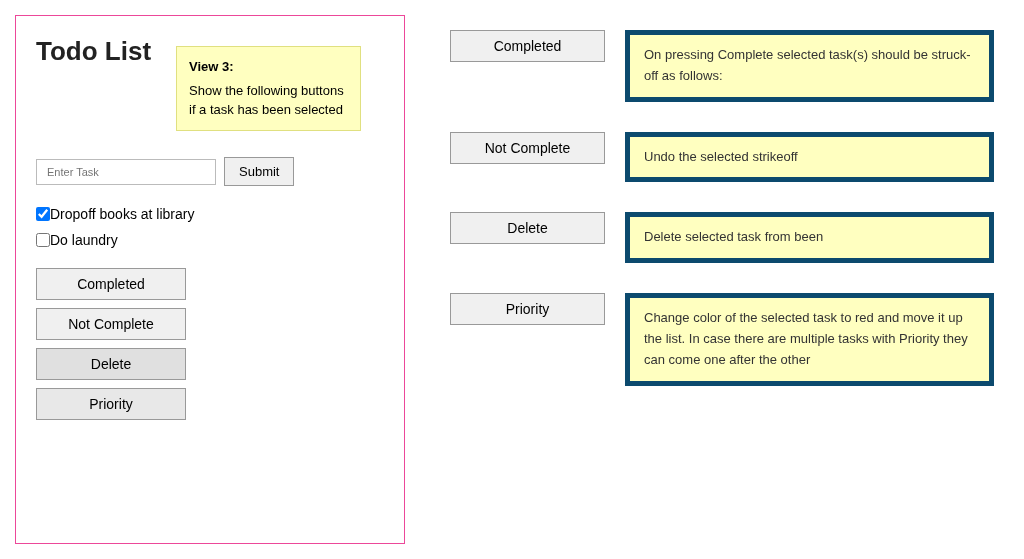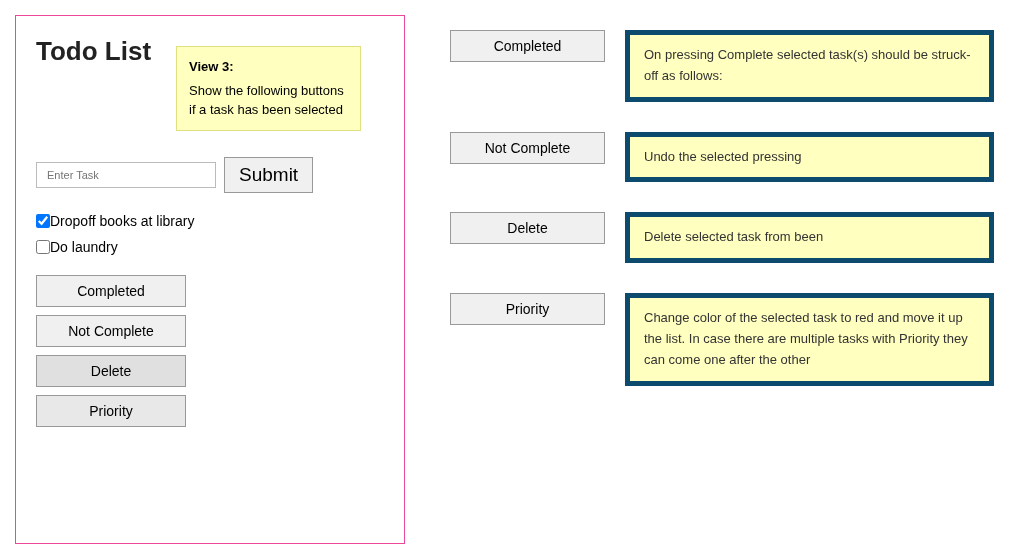--- a/index.html
+++ b/index.html
@@ -63,21 +63,21 @@
       font-size: 11px;
       width: 180px;
       color: #999;
       background: #fff;
     }
 
     .submit-btn {
       border: 1px solid #999;
       background: #f0f0f0;
       padding: 6px 14px;
-      font-size: 19px;
+      font-size: 13px;
       cursor: pointer;
     }
 
     .task-list {
       margin-top: 10px;
       margin-bottom: 20px;
     }
 
     .task-item {
       display: flex;
@@ -190,21 +190,21 @@
   </div>
 </div>
 
 <div class="right-panel">
   <div class="right-row">
     <button class="right-btn">Completed</button>
     <div class="note-box">On pressing Complete selected task(s) should be struck-off as follows:</div>
   </div>
   <div class="right-row">
     <button class="right-btn">Not Complete</button>
-    <div class="note-box">Undo the selected pressing</div>
+    <div class="note-box">Undo the selected strikeoff</div>
   </div>
   <div class="right-row">
     <button class="right-btn">Delete</button>
     <div class="note-box">Delete selected task from been</div>
   </div>
   <div class="right-row">
     <button class="right-btn">Priority</button>
     <div class="note-box">Change color of the selected task to red and move it up the list. In case there are multiple tasks with Priority they can come one after the other</div>
   </div>
 </div>

